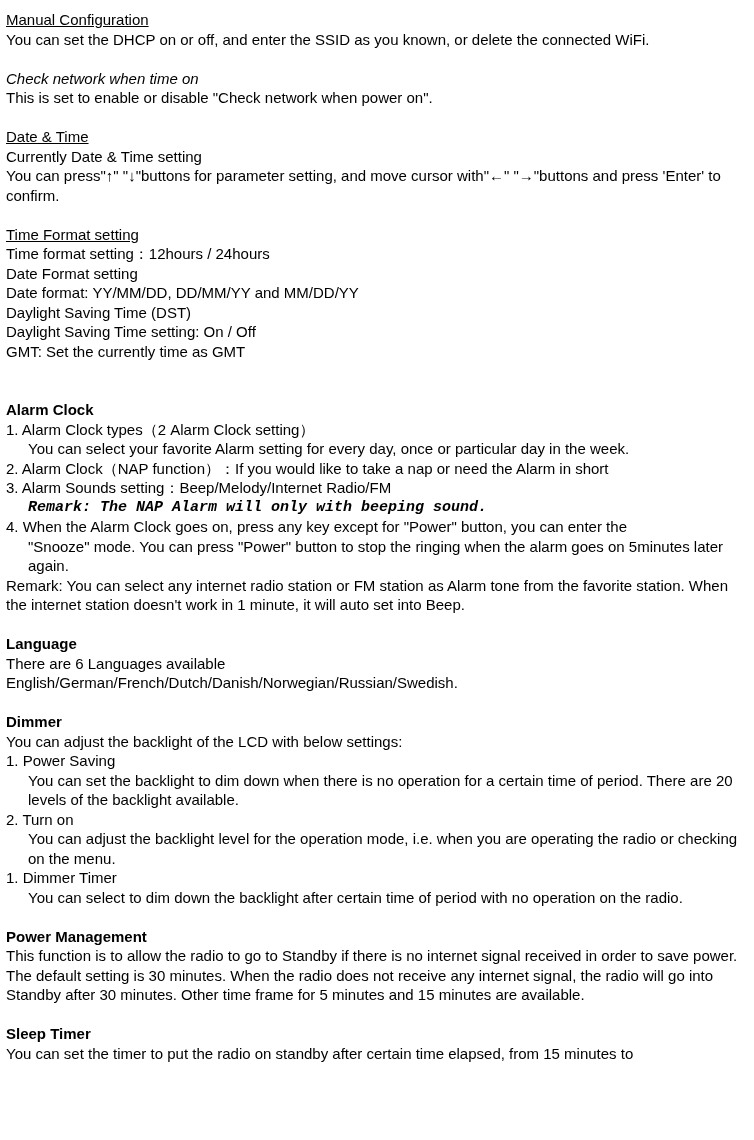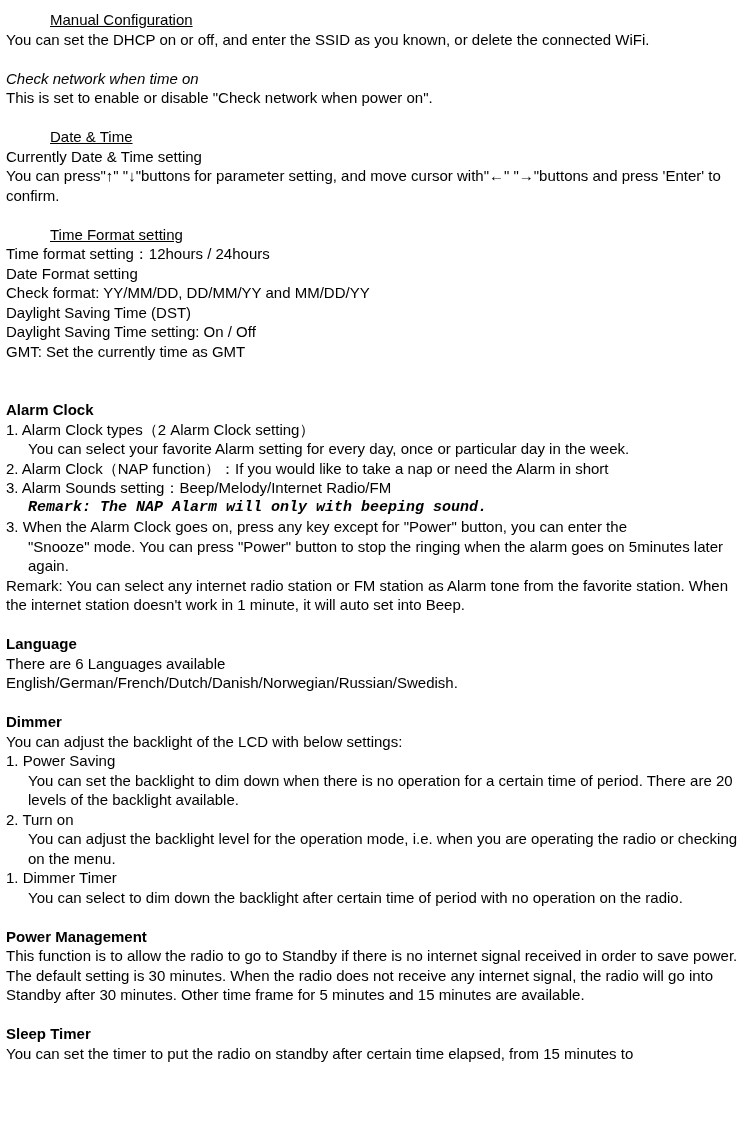--- a/index.html
+++ b/index.html
@@ -5,21 +5,21 @@
   body {
     margin: 0;
     padding: 10px 6px;
     font-family: Arial, Helvetica, sans-serif;
     font-size: 15px;
     line-height: 1.3;
     color: #000;
     width: 754px;
     box-sizing: border-box;
   }
-  .underline { text-decoration: underline; margin-left: 44px; }
+  .underline { text-decoration: underline; }
   .italic { font-style: italic; }
   .bold { font-weight: bold; }
   .bolditalic { font-weight: bold; font-style: italic; font-family: Liberation Mono, monospace; }
   .spacer { height: 1.3em; }
   .indent { padding-left: 22px; }
 </style>
 </head>
 <body>
 
 <div>
@@ -41,37 +41,37 @@
   <div>Currently Date &amp; Time setting</div>
   <div>You can press"↑" "↓"buttons for parameter setting, and move cursor with"←" "→"buttons and press 'Enter' to confirm.</div>
 </div>
 
 <div class="spacer"></div>
 
 <div>
   <div class="underline">Time Format setting</div>
   <div>Time format setting：12hours / 24hours</div>
   <div>Date Format setting</div>
-  <div>Check format: YY/MM/DD, DD/MM/YY and MM/DD/YY</div>
+  <div>Date format: YY/MM/DD, DD/MM/YY and MM/DD/YY</div>
   <div>Daylight Saving Time (DST)</div>
   <div>Daylight Saving Time setting: On / Off</div>
   <div>GMT: Set the currently time as GMT</div>
 </div>
 
 <div class="spacer"></div>
 <div class="spacer"></div>
 
 <div>
   <div class="bold">Alarm Clock</div>
   <div>1. Alarm Clock types（2 Alarm Clock setting）</div>
   <div class="indent">You can select your favorite Alarm setting for every day, once or particular day in the week.</div>
   <div>2. Alarm Clock（NAP function）：If you would like to take a nap or need the Alarm in short</div>
   <div>3. Alarm Sounds setting：Beep/Melody/Internet Radio/FM</div>
   <div class="indent bolditalic">Remark: The NAP Alarm will only with beeping sound.</div>
-  <div>3. When the Alarm Clock goes on, press any key except for "Power" button, you can enter the</div>
+  <div>4. When the Alarm Clock goes on, press any key except for "Power" button, you can enter the</div>
   <div class="indent">"Snooze" mode. You can press "Power" button to stop the ringing when the alarm goes on 5minutes later again.</div>
   <div>Remark: You can select any internet radio station or FM station as Alarm tone from the favorite station. When the internet station doesn't work in 1 minute, it will auto set into Beep.</div>
 </div>
 
 <div class="spacer"></div>
 
 <div>
   <div class="bold">Language</div>
   <div>There are 6 Languages available</div>
   <div>English/German/French/Dutch/Danish/Norwegian/Russian/Swedish.</div>

